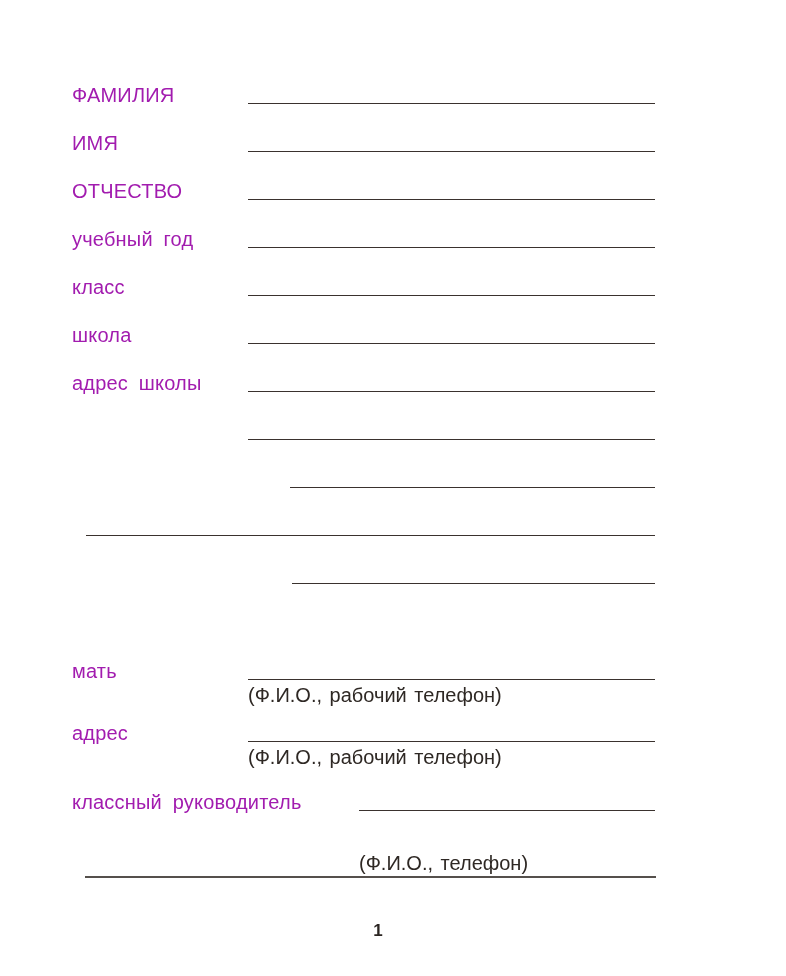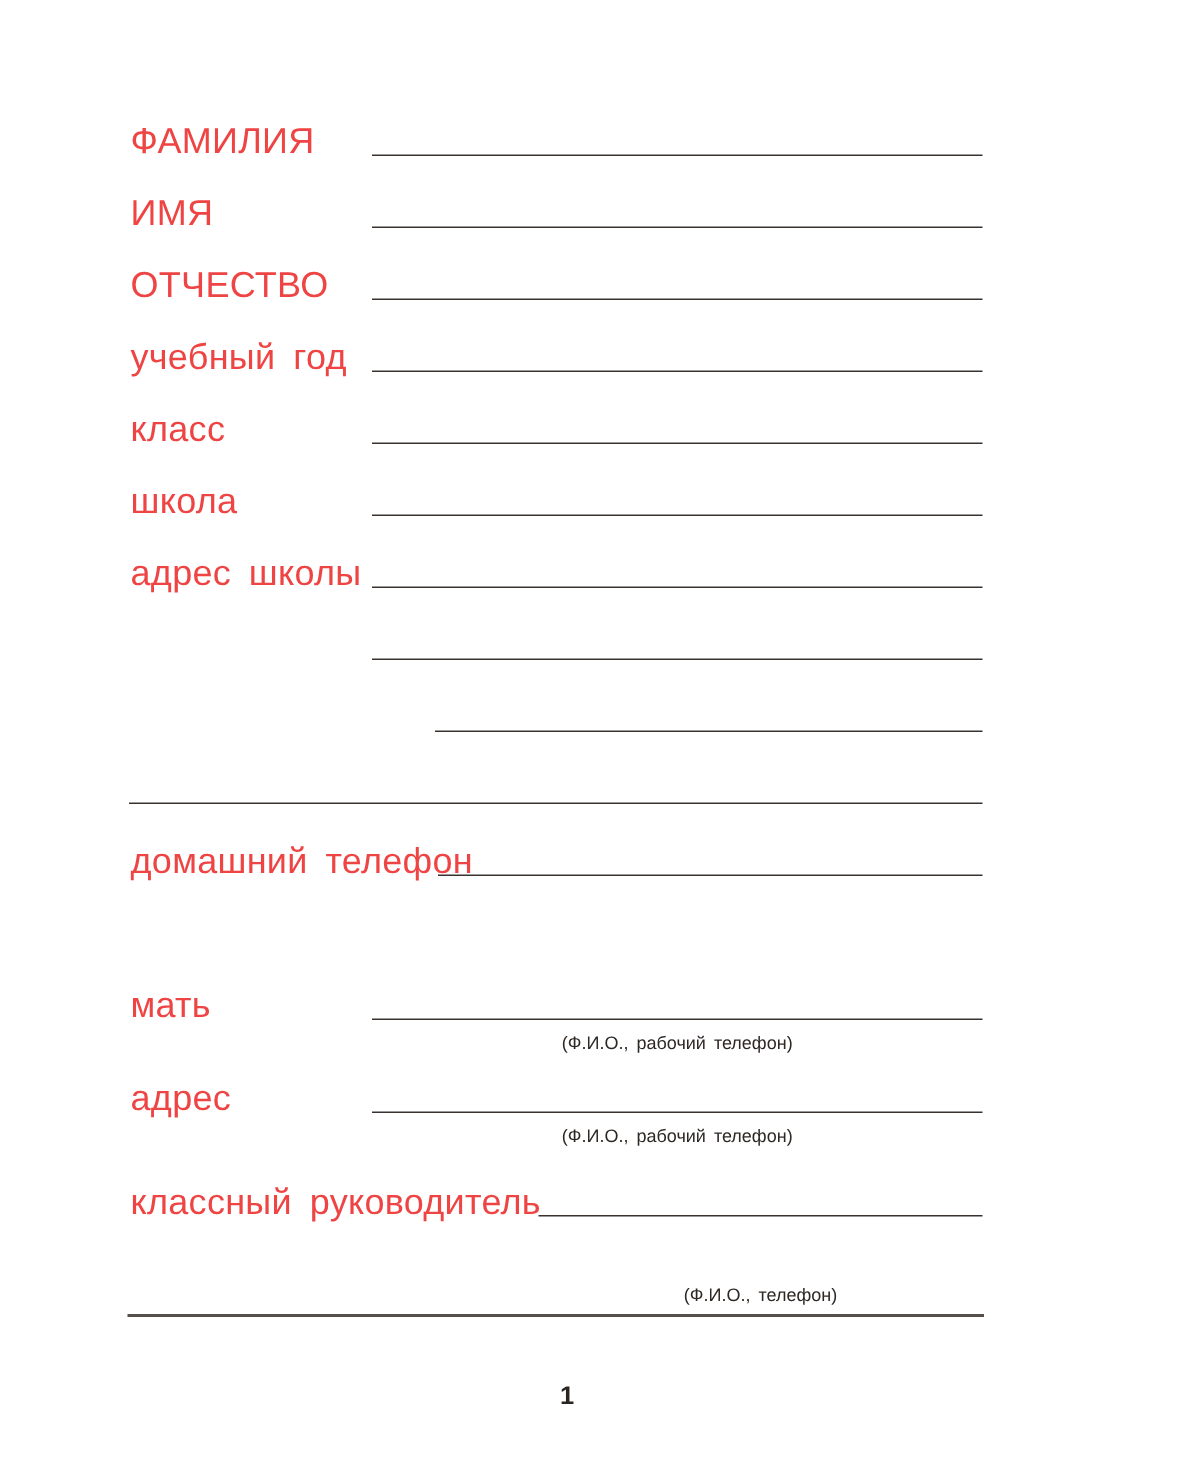--- a/index.html
+++ b/index.html
@@ -11,40 +11,39 @@
     position: relative;
     width: 786px;
     height: 976px;
     background: #ffffff;
     overflow: hidden;
     font-family: "Liberation Sans", "DejaVu Sans", sans-serif;
     color: #2e2824;
   }
   .label {
     position: absolute;
-    left: 87px;
+    left: 72px;
     height: 22px;
-    font-size: 24px;
+    font-size: 20px;
     line-height: 22px;
     letter-spacing: 0.2px;
     word-spacing: 5px;
     white-space: nowrap;
-    color: #ef4444;
+    color: #a21caf;
   }
   .wline {
     position: absolute;
     height: 0;
     border-top: 1.8px solid #3a322e;
   }
   .caption {
     position: absolute;
-    font-size: 12px;
+    font-size: 20px;
     line-height: 18px;
     word-spacing: 2px;
-    text-align: center;
     color: #2e2824;
     white-space: nowrap;
   }
   .bottom-rule {
     position: absolute;
     top: 876px;
     left: 85px;
     width: 571px;
     height: 0;
     border-top: 2.2px solid #55504c;
@@ -85,21 +84,20 @@
 
   <div class="label" style="top:372px">адрес школы</div>
   <div class="wline" style="top:391px;left:248px;width:407px"></div>
 
   <div class="wline" style="top:439px;left:248px;width:407px"></div>
 
   <div class="wline" style="top:487px;left:290px;width:365px"></div>
 
   <div class="wline" style="top:535px;left:86px;width:569px"></div>
 
-  <div class="label" style="top:564px">домашний телефон</div>
   <div class="wline" style="top:583px;left:292px;width:363px"></div>
 
 
   <div class="label" style="top:660px">мать</div>
   <div class="wline" style="top:679px;left:248px;width:407px"></div>
   <div class="caption" style="top:686px;left:248px;width:407px">(Ф.И.О., рабочий телефон)</div>
 
   <div class="label" style="top:722px">адрес</div>
   <div class="wline" style="top:741px;left:248px;width:407px"></div>
   <div class="caption" style="top:748px;left:248px;width:407px">(Ф.И.О., рабочий телефон)</div>

